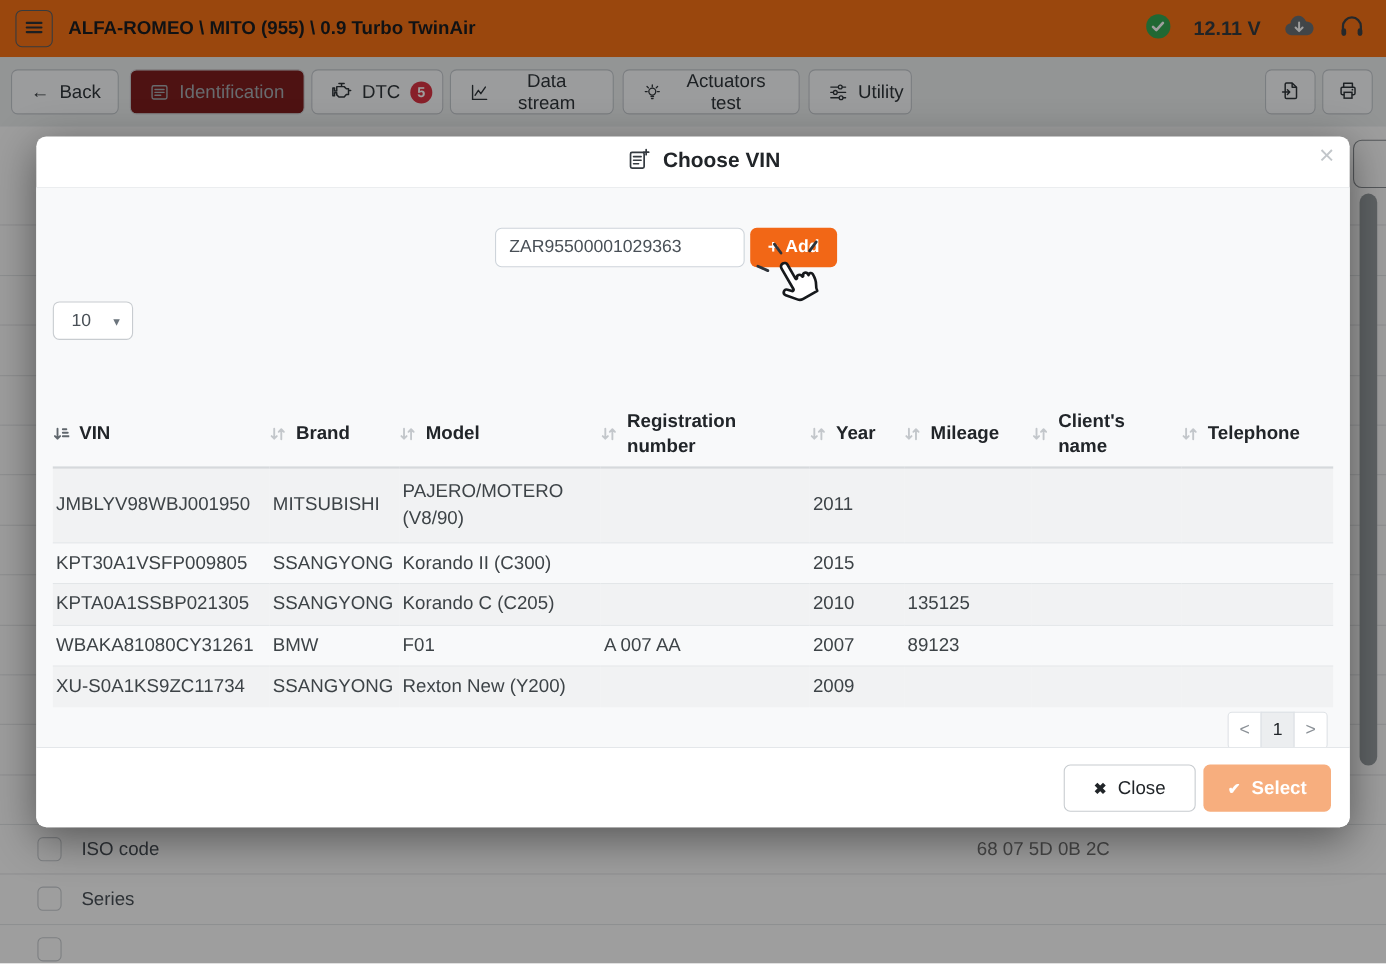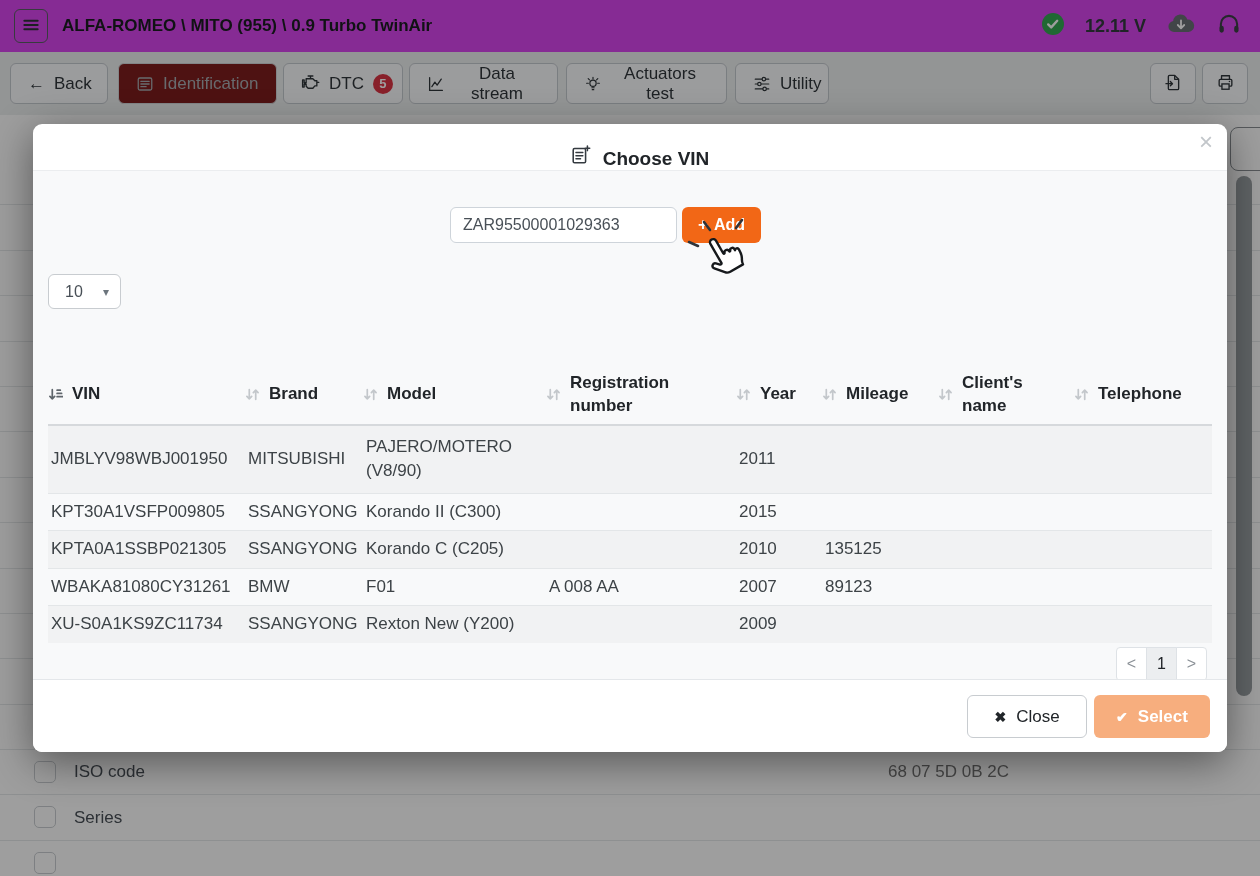--- a/index.html
+++ b/index.html
@@ -5,21 +5,21 @@
   :root{
     --accent:#f26716; --accent-soft:#f7ae7e; --danger:#dc3545; --success:#34a853;
     --ink:#212529; --cell:#3d4347; --muted:#9ba1a7; --border:#c8ccd0;
   }
   *{box-sizing:border-box; margin:0; padding:0;}
   html,body{width:1260px;height:876px;overflow:hidden;}
   body{font-family:"Liberation Sans",sans-serif;background:#fff;position:relative;}
 
   
   .page{position:absolute;inset:0;background:#fff;z-index:0;}
-  .topbar{position:absolute;left:0;top:0;width:1260px;height:52px;background:#d946ef;display:flex;align-items:center;}
+  .topbar{position:absolute;left:0;top:0;width:1260px;height:52px;background:#f97316;display:flex;align-items:center;}
   .hamburger{position:absolute;left:14px;top:9px;width:34px;height:34px;border:1.5px solid #5a5f64;border-radius:6px;background:transparent;display:flex;align-items:center;justify-content:center;cursor:pointer;}
   .topbar-title{position:absolute;left:62px;top:0;height:52px;display:flex;align-items:center;font-size:17px;font-weight:700;color:#1b1e21;}
   .topbar-right{position:absolute;right:18px;top:0;height:52px;display:flex;align-items:center;gap:20px;}
   .voltage{font-size:18px;color:#343a40;font-weight:600;}
 
   .toolbar{position:absolute;left:0;top:52px;width:1260px;height:63px;background:#eef0f1;}
   .tbtn{position:absolute;top:11px;height:41px;border:1px solid #c6cbd0;border-radius:6px;background:#fbfcfd;display:flex;align-items:center;gap:9px;padding:0 17px;font-size:17px;color:#30363b;cursor:pointer;}
   .tbtn.disabled{color:#a8adb2;background:#7f1d1d;border-color:#d3d7da;cursor:default;}
   .tbtn .ticon{display:flex;align-items:center;}
   .badge{min-width:20px;height:20px;border-radius:10px;background:var(--danger);color:#fff;font-size:13px;font-weight:700;display:flex;align-items:center;justify-content:center;padding:0 5px;}
@@ -32,21 +32,21 @@
   .prow .pvalue{position:absolute;left:888px;font-size:17px;color:#737373;}
 
   .edge-box{position:absolute;left:1230px;top:127px;width:44px;height:44px;border:1.5px solid #8a8f93;border-radius:8px;background:transparent;}
   .scroll-thumb{position:absolute;left:1236px;top:176px;width:16px;height:520px;border-radius:8px;background:#9aa0a4;cursor:pointer;}
 
   
   .backdrop{position:absolute;inset:0;background:rgba(0,0,0,.38);z-index:10;}
 
   
   .modal{position:absolute;left:33px;top:124px;width:1194px;height:628px;background:#fff;border-radius:9px;box-shadow:0 10px 40px rgba(0,0,0,.45);z-index:20;}
-  .m-header{position:absolute;left:0;top:0;width:100%;height:47px;border-bottom:1px solid #ebedef;display:flex;align-items:flex-end;justify-content:center;gap:11px;padding-left:19px;}
+  .m-header{position:absolute;left:0;top:0;width:100%;height:47px;border-bottom:1px solid #ebedef;display:flex;align-items:center;justify-content:center;gap:11px;padding-left:19px;}
   .m-title{font-size:19px;font-weight:700;color:var(--ink);}
   .m-close{position:absolute;right:14px;top:6px;font-size:24px;color:#c2c6ca;line-height:1;cursor:pointer;background:none;border:none;font-family:inherit;}
   .m-body{position:absolute;left:0;top:47px;width:100%;height:508px;background:#f8f9fa;border-radius:0;}
   .vin-input{position:absolute;left:417px;top:36px;width:227px;height:36px;border:1px solid #ced4da;border-radius:6px;background:#fff;padding:0 12px;font-size:16px;color:#495057;font-family:inherit;}
   .add-btn{position:absolute;left:649px;top:36px;width:79px;height:36px;background:var(--accent);border:none;border-radius:6px;color:#fff;font-size:16px;font-weight:700;display:flex;align-items:center;justify-content:center;gap:6px;cursor:pointer;font-family:inherit;}
   .add-plus{font-size:17px;font-weight:700;}
   .pagesize{position:absolute;left:15px;top:103px;width:73px;height:35px;border:1px solid #c8ccd0;border-radius:6px;background:#fff;display:flex;align-items:center;justify-content:space-between;padding:0 11px 0 16px;font-size:16px;color:#495057;cursor:pointer;}
   .chev{font-size:12px;color:#6c757d;}
 
   table.vins{position:absolute;left:15px;top:194px;width:1164px;border-collapse:collapse;table-layout:fixed;}
@@ -392,21 +392,21 @@
             <td></td>
             <td>2010</td>
             <td>135125</td>
             <td></td>
             <td></td>
         </tr>
         <tr class="rn">
           <td>WBAKA81080CY31261</td>
             <td>BMW</td>
             <td>F01</td>
-            <td>A 008 AA</td>
+            <td>A 007 AA</td>
             <td>2007</td>
             <td>89123</td>
             <td></td>
             <td></td>
         </tr>
         <tr class="rn">
           <td>XU-S0A1KS9ZC11734</td>
             <td>SSANGYONG</td>
             <td>Rexton New (Y200)</td>
             <td></td>

